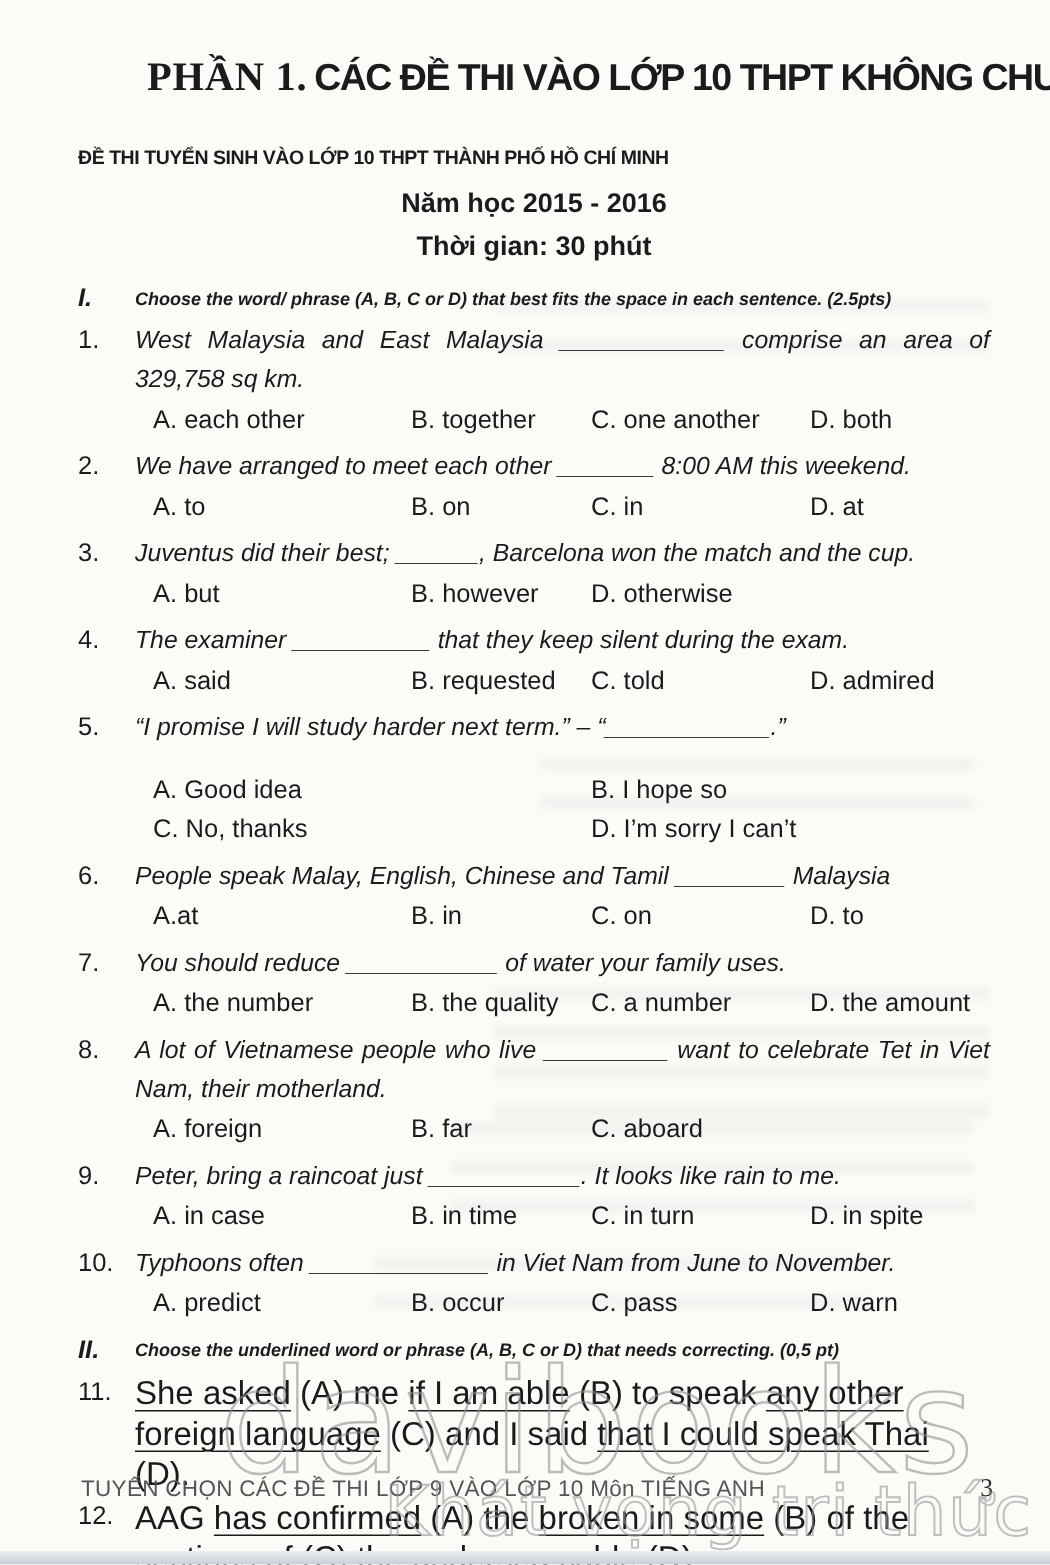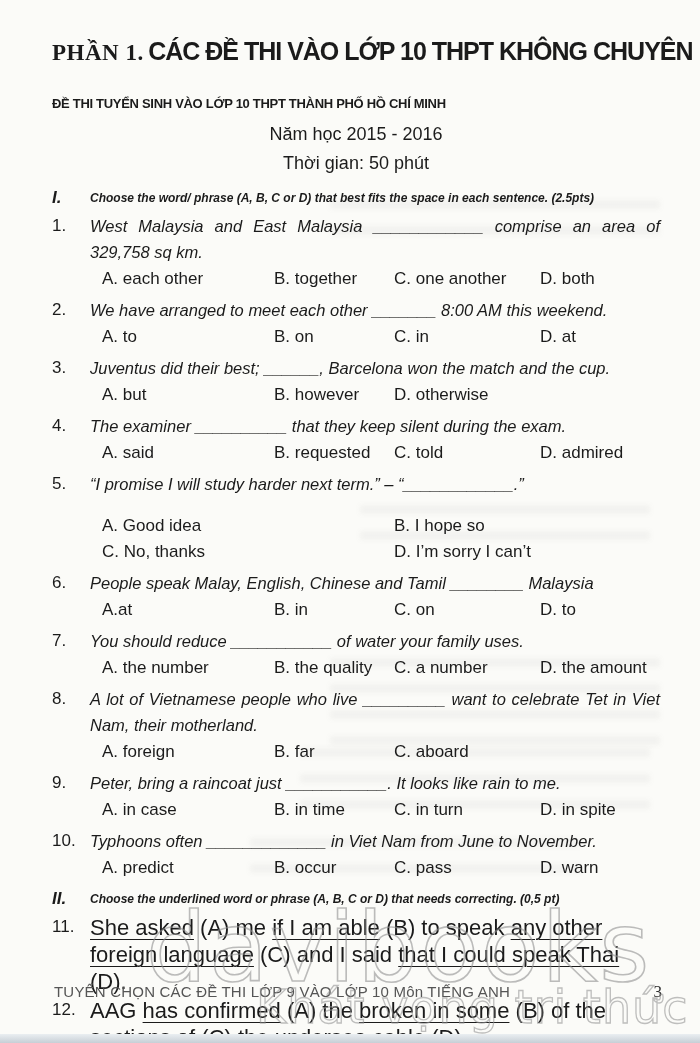--- a/index.html
+++ b/index.html
@@ -10,31 +10,31 @@
     color:#1b1b1b;
     -webkit-font-smoothing:antialiased;
   }
   .page{position:absolute;inset:0;padding:24px 40px 0 52px;box-sizing:border-box;}
 
   
   .part-title{
     text-align:center;margin:10px 0 20px;line-height:34px;white-space:nowrap;
   }
   .part-title .serif{
-    font-family:"Liberation Serif",serif;font-weight:700;font-size:23px;letter-spacing:.5px;
+    font-family:"Liberation Serif",serif;font-weight:700;font-size:27px;letter-spacing:.5px;margin-left:46px;
   }
   .part-title .sans{
     font-family:"Liberation Sans",sans-serif;font-weight:700;font-size:25px;letter-spacing:-1px;
   }
   .exam-title{
     text-align:left;font-weight:700;font-size:13px;letter-spacing:-.3px;
     margin:0 0 7px;line-height:24px;white-space:nowrap;
   }
   .exam-sub{
-    text-align:center;font-weight:400;font-size:18px;margin:0 0 6px;line-height:23px;
+    text-align:center;font-weight:700;font-size:18px;margin:0 0 6px;line-height:23px;
   }
 
   
   .item{display:grid;grid-template-columns:38px 1fr;margin-bottom:2px;}
   .item .num{font-size:17px;line-height:26px;font-weight:400;}
   .sec .num{font-weight:700;font-style:italic;}
   .sec .body{
     font-weight:700;font-style:italic;font-size:12px;line-height:26px;
     text-align:justify;
   }
@@ -110,21 +110,21 @@
 
 <div class="page">
 
   <div class="part-title">
     <span class="serif">PHẦN 1.</span>
     <span class="sans">CÁC ĐỀ THI VÀO LỚP 10 THPT KHÔNG CHUYÊN</span>
   </div>
 
   <div class="exam-title">ĐỀ THI TUYỂN SINH VÀO LỚP 10 THPT THÀNH PHỐ HỒ CHÍ MINH</div>
   <div class="exam-sub">Năm học 2015 - 2016</div>
-  <div class="exam-sub" style="margin-bottom:10px;">Thời gian: 50 phút</div>
+  <div class="exam-sub" style="margin-bottom:10px;">Thời gian: 30 phút</div>
 
   <div class="item sec">
     <span class="num">I.</span>
     <div class="body">Choose the word/ phrase (A, B, C or D) that best fits the space in each sentence. (2.5pts)</div>
   </div>
 
   <div class="item">
     <span class="num">1.</span>
     <div>
       <p class="qtext">West Malaysia and East Malaysia ____________ comprise an area of 329,758 sq km.</p>

